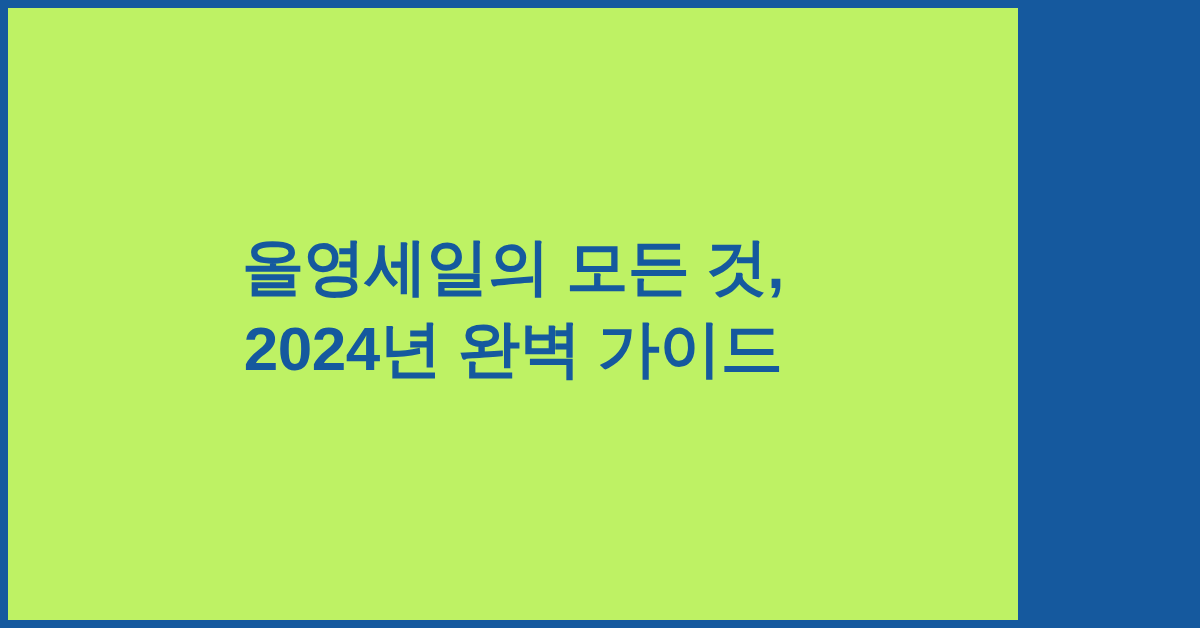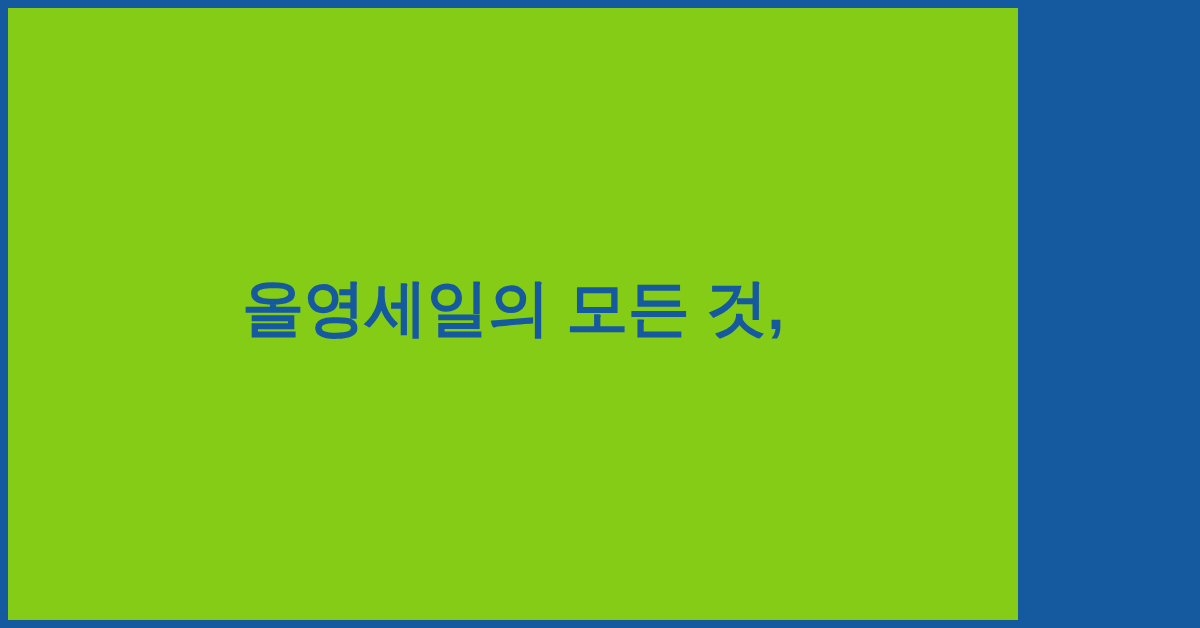--- a/index.html
+++ b/index.html
@@ -15,21 +15,21 @@
     font-family: "Liberation Sans", "DejaVu Sans", sans-serif;
   }
 
   
   .banner {
     position: relative;
     box-sizing: border-box;
     width: 1026px;
     height: 628px;
     border: 8px solid #15599e;
-    background: #84cc16;
+    background: #bef264;
     display: flex;
     align-items: center;
     justify-content: center;
   }
 
   
   .headline {
     display: flex;
     flex-direction: column;
     align-items: center;
@@ -51,14 +51,15 @@
     letter-spacing: -0.5px;
     white-space: nowrap;
   }
 </style>
 </head>
 <body>
 
 <div class="banner">
   <div class="headline">
     <span class="headline-line">올영세일의 모든 것,</span>
+    <span class="headline-line">2024년 완벽 가이드</span>
   </div>
 </div>
 
 </body></html>

